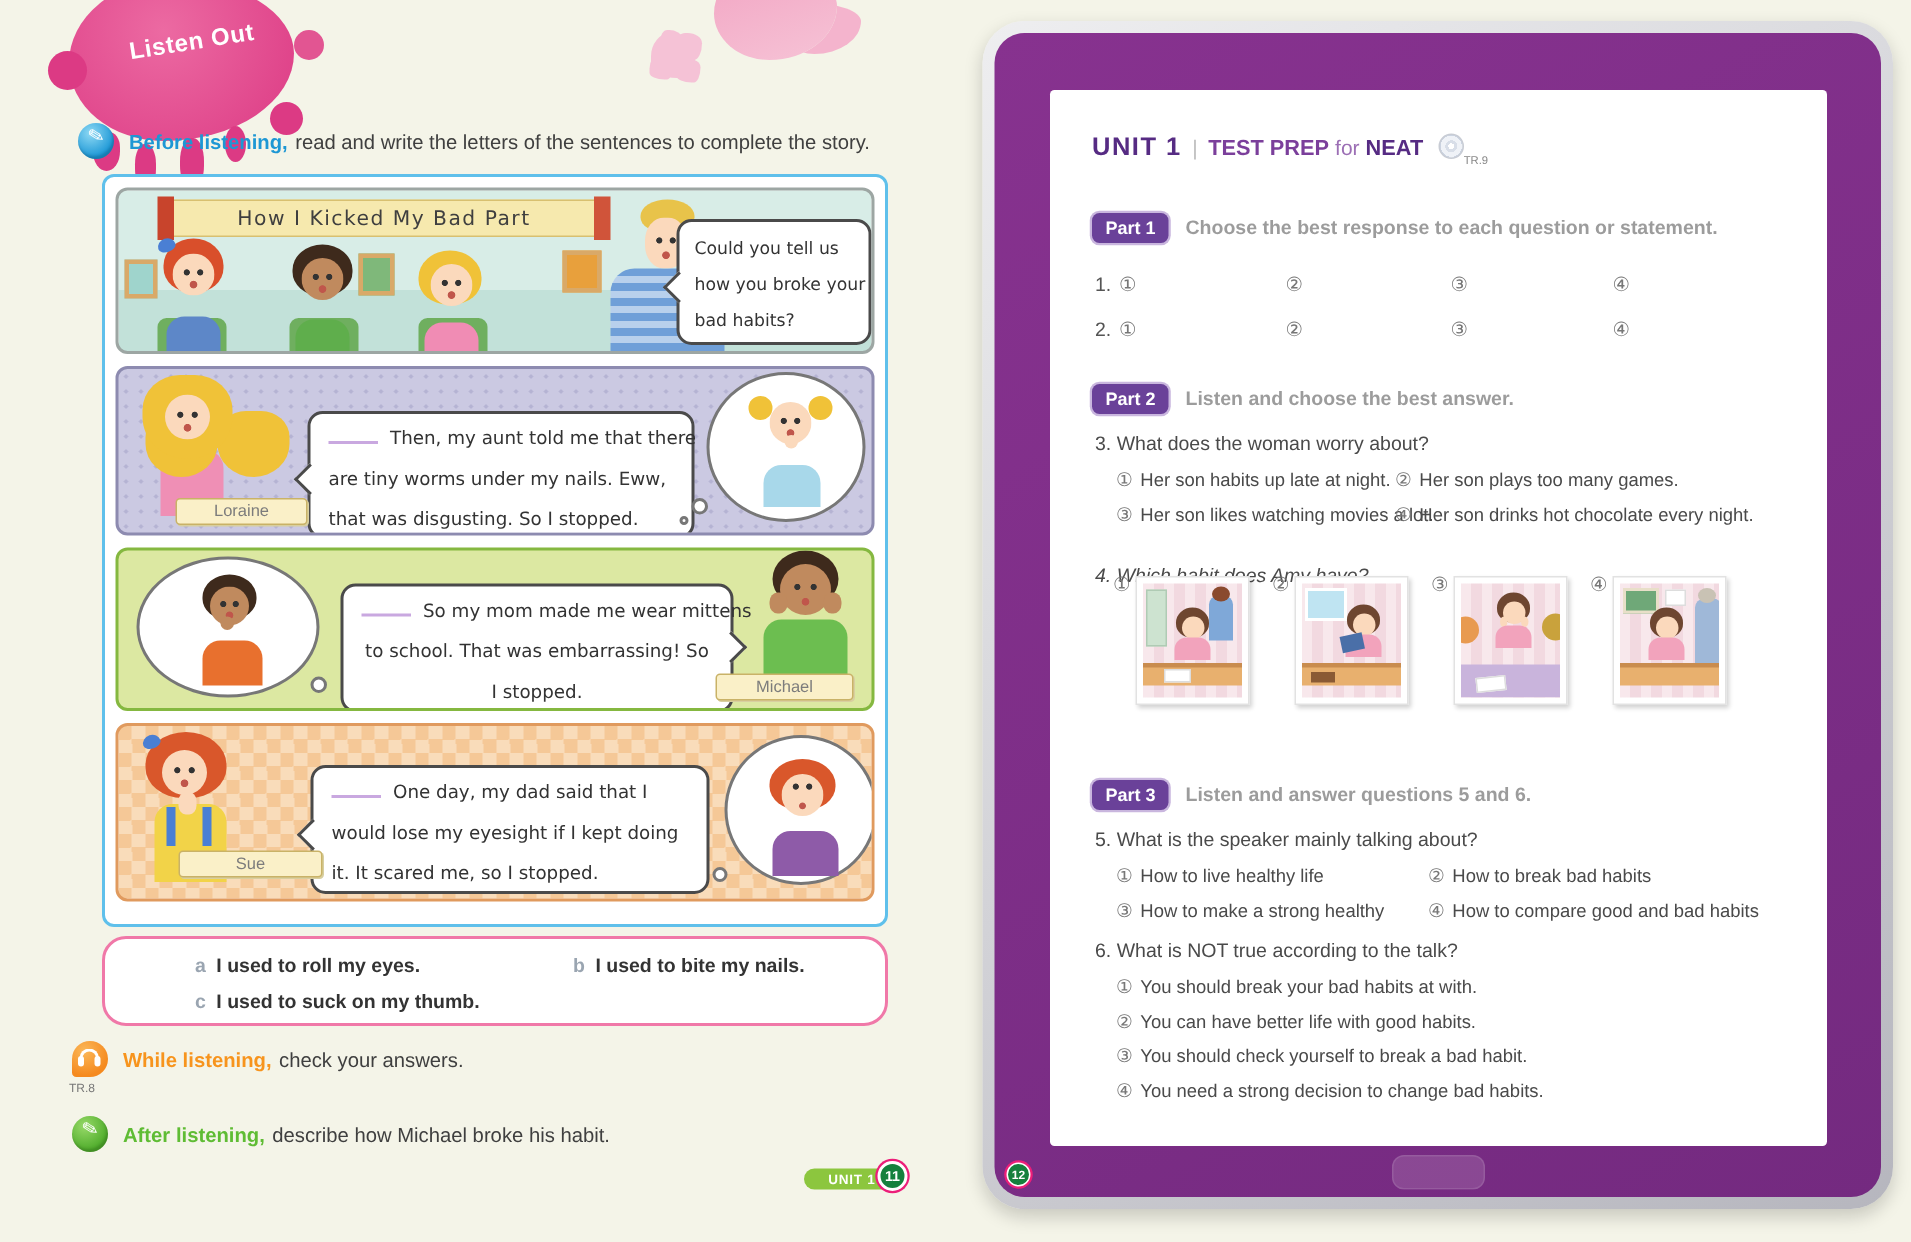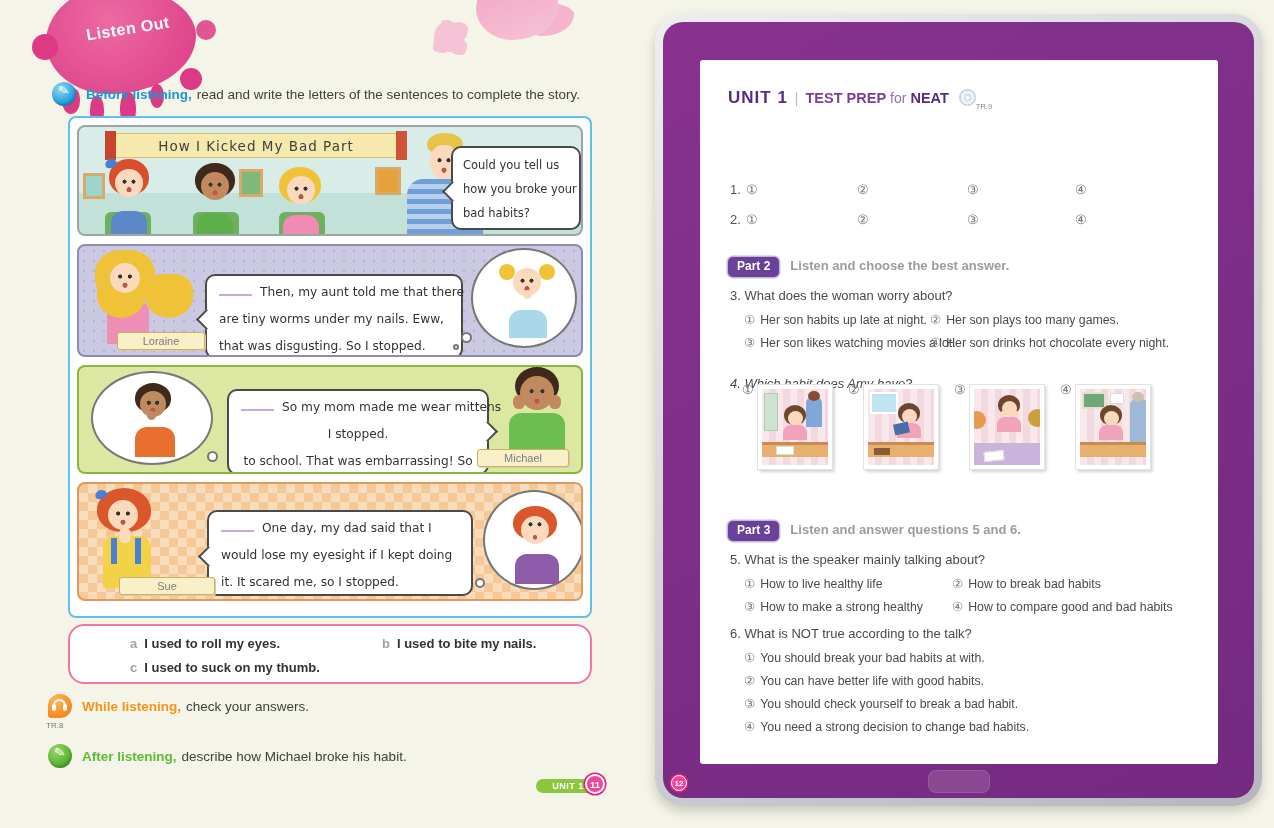--- a/index.html
+++ b/index.html
@@ -95,21 +95,21 @@
   
   .answers { position:absolute; left:68px; top:624px; width:524px; height:60px; background:#fff;
      border:2px solid #F078A8; border-radius:16px; }
   .ans { position:absolute; font-size:13px; color:#333; font-weight:600; }
   .ans .letter { color:#9AA5B1; font-weight:600; margin-right:7px; }
   .ans-a { left:60px; top:10px; } .ans-b { left:312px; top:10px; } .ans-c { left:60px; top:34px; }
 
   
   .unit-badge { position:absolute; left:536px; top:779px; width:64px; height:14px; background:#8CC63E; border-radius:8px;
      color:#fff; font-size:9px; font-weight:bold; display:flex; align-items:center; justify-content:center; letter-spacing:.5px; }
-  .page-circle { position:absolute; width:20px; height:20px; border-radius:50%; background:#ec4899; border:2px solid #fff;
+  .page-circle { position:absolute; width:20px; height:20px; border-radius:50%; background:#15803d; border:2px solid #fff;
      box-shadow:0 0 0 1.5px #EC1E79; color:#fff; font-size:9.5px; font-weight:bold; display:flex; align-items:center; justify-content:center; }
   .pc-11 { left:585px; top:774px; }
 
   
   .tablet { position:absolute; left:655px; top:14px; width:607px; height:792px; border-radius:28px;
      background:linear-gradient(145deg,#EEEEF0,#B6B6BE); box-shadow:0 5px 12px rgba(0,0,0,.18); }
   .bezel { position:absolute; left:8px; top:8px; right:8px; bottom:8px; background:linear-gradient(150deg,#87328F,#742A80);
      border-radius:20px; }
   .screen { position:absolute; left:37px; top:38px; right:36px; bottom:34px; background:#fff; border-radius:3px; }
   .home-btn { position:absolute; left:50%; bottom:5px; transform:translateX(-50%); width:62px; height:23px;
@@ -254,22 +254,22 @@
         <div class="char" style="left:28px;top:10px;width:66px;height:76px;">
           <div class="body" style="left:14px;top:44px;width:40px;height:30px;background:#E8702E;"></div>
           <div class="hair" style="left:14px;top:0;width:36px;height:30px;background:#3E2A1C;"></div>
           <div class="face" style="left:19px;top:8px;width:26px;height:26px;background-color:#C08A5E;"></div>
           <div style="position:absolute;left:26px;top:28px;width:9px;height:9px;background:#C08A5E;border-radius:50%;"></div>
         </div>
       </div>
       <div class="cloud-dot" style="left:128px;top:84px;width:11px;height:11px;"></div>
       <div class="speech tail-r" style="left:148px;top:6px;width:262px;height:86px;padding:3px 12px;font-size:12.2px;line-height:27px;">
         <div class="ln"><span class="blank"></span><span>So my mom made me wear mittens</span></div>
+        <div class="ln">to school. That was embarrassing! So</div>
         <div class="ln">I stopped.</div>
-        <div class="ln">to school. That was embarrassing! So</div>
       </div>
       <div class="char" style="left:424px;top:0;width:70px;height:86px;">
         <div class="body" style="left:6px;top:46px;width:56px;height:40px;background:#6CBE50;"></div>
         <div class="hair" style="left:12px;top:0;width:44px;height:38px;background:#3E2A1C;border-radius:50%;"></div>
         <div class="face" style="left:17px;top:9px;width:34px;height:34px;background-color:#C08A5E;"></div>
         <div style="position:absolute;left:10px;top:28px;width:12px;height:14px;background:#C08A5E;border-radius:45%;"></div>
         <div style="position:absolute;left:46px;top:28px;width:12px;height:14px;background:#C08A5E;border-radius:45%;"></div>
       </div>
       <div class="name-tag" style="left:398px;bottom:5px;width:92px;">Michael</div>
     </div>
@@ -290,21 +290,21 @@
         <div class="ln">it. It scared me, so I stopped.</div>
       </div>
       <div class="cloud" style="left:404px;top:6px;width:102px;height:100px;">
         <div class="char" style="left:16px;top:12px;width:70px;height:82px;">
           <div class="body" style="left:14px;top:50px;width:44px;height:30px;background:#8E5BA8;"></div>
           <div class="hair" style="left:12px;top:2px;width:44px;height:34px;background:#D9572B;"></div>
           <div class="face" style="left:20px;top:12px;width:28px;height:28px;background-image:radial-gradient(circle at 34% 30%, #333 1.8px, transparent 2.3px),radial-gradient(circle at 66% 30%, #333 1.8px, transparent 2.3px),radial-gradient(circle at 50% 76%, #C0564B 2px, transparent 2.5px);"></div>
         </div>
       </div>
       <div class="cloud-dot" style="left:396px;top:94px;width:10px;height:10px;"></div>
-      <div class="name-tag" style="left:40px;bottom:4px;width:96px;">Sue</div>
+      <div class="name-tag" style="left:40px;bottom:14px;width:96px;">Sue</div>
     </div>
   </div>
 
   <div class="answers">
     <div class="ans ans-a">
       <span class="letter">a</span><span>I used to roll my eyes.</span>
     </div>
     <div class="ans ans-b">
       <span class="letter">b</span><span>I used to bite my nails.</span>
     </div>
@@ -334,20 +334,23 @@
   <div class="page-circle pc-11">11</div>
 
   <div class="tablet">
     <div class="bezel">
       <div class="screen">
 
         <div class="t-header">
           <span class="t-unit">UNIT 1</span><span class="t-sep">|</span><span class="t-title">TEST PREP</span><span class="t-for">for</span><span class="t-neat">NEAT</span><span class="cd-icon"></span><span class="cd-track">TR.9</span>
         </div>
 
+        <div class="part-row" style="top:82px;">
+          <span class="part-badge">Part 1</span><span class="part-instr">Choose the best response to each question or statement.</span>
+        </div>
         <div class="mc-row" style="left:30px;top:122px;width:420px;">
           <span style="left:0;">1.</span>
           <span style="left:16px;color:#777;">①</span>
           <span style="left:127px;color:#777;">②</span>
           <span style="left:237px;color:#777;">③</span>
           <span style="left:345px;color:#777;">④</span>
         </div>
         <div class="mc-row" style="left:30px;top:152px;width:420px;">
           <span style="left:0;">2.</span>
           <span style="left:16px;color:#777;">①</span>

